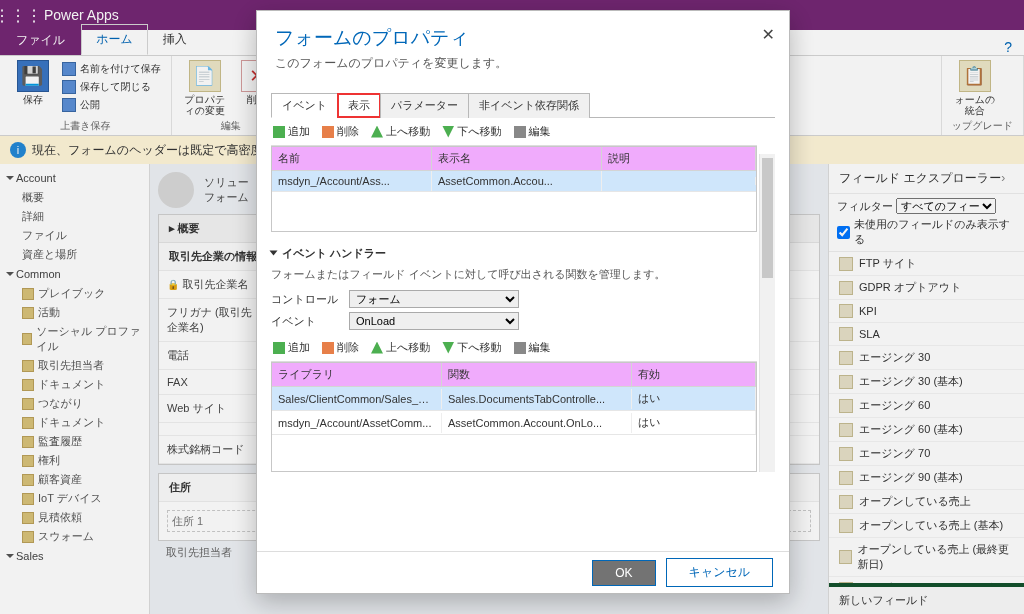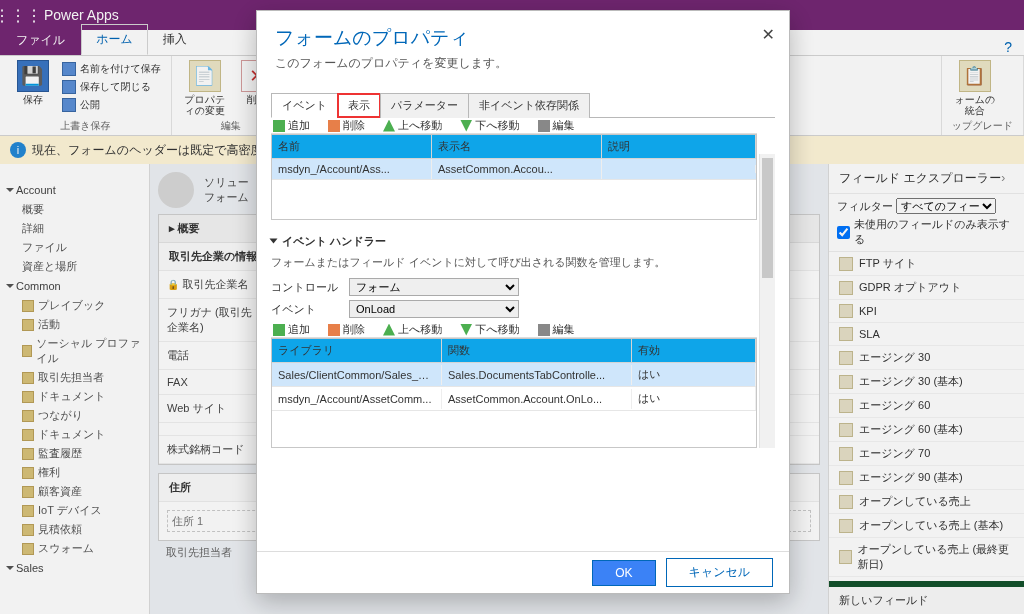--- a/index.html
+++ b/index.html
@@ -28,21 +28,21 @@
 .big .lbl{font-size:10px;text-align:center;line-height:1.1;}
 .mini{font-size:10px;display:flex;align-items:center;gap:4px;padding:2px 0;}
 .mini .mi{width:14px;height:14px;background:#5b8fd6;border:1px solid #3a6aa8;}
 .col{display:flex;flex-direction:column;justify-content:center;}
 
 
 .infobar{height:28px;background:#fff6d9;display:flex;align-items:center;padding:0 10px;gap:6px;}
 .infobar .ii{width:16px;height:16px;border-radius:50%;background:#2388d6;color:#fff;display:flex;align-items:center;justify-content:center;font-size:11px;}
 
 
-.leftnav{position:absolute;left:0;top:164px;width:150px;bottom:0;border-right:1px solid #ddd;padding:16px 0;overflow:hidden;}
+.leftnav{position:absolute;left:0;top:164px;width:150px;bottom:0;border-right:1px solid #ddd;padding:4px 0;overflow:hidden;}
 .leftnav .sec{padding:4px 8px;font-size:11px;color:#444;display:flex;align-items:center;gap:4px;}
 .leftnav .sec::before{content:"";width:0;height:0;border-top:4px solid transparent;border-bottom:4px solid transparent;border-left:4px solid #555;transform:rotate(90deg);}
 .leftnav .sel{color:#b00;}
 .leftnav .li{padding:2px 8px 2px 22px;font-size:11px;color:#555;display:flex;align-items:center;gap:4px;}
 .leftnav .li .lic{width:12px;height:12px;background:#d9c27a;border:1px solid #bba15a;}
 
 
 .canvas{position:absolute;left:150px;top:164px;right:196px;bottom:0;background:#eef1f5;padding:8px;}
 .crumbs{display:flex;align-items:center;gap:10px;margin-bottom:6px;}
 .crumbs .av{width:36px;height:36px;border-radius:50%;background:#d8d8d8;}
@@ -59,66 +59,66 @@
 
 
 .rexp{position:absolute;right:0;top:164px;width:196px;bottom:0;background:#fff;border-left:1px solid #ddd;display:flex;flex-direction:column;}
 .rexp .reh{padding:6px 10px;font-size:12px;background:#fff;border-bottom:1px solid #eee;}
 .rexp .flt{padding:4px 8px;font-size:11px;border-bottom:1px solid #eee;}
 .rexp .flt select{font-size:11px;width:100px;}
 .rexp .flt .chk{display:flex;align-items:center;gap:4px;margin-top:3px;}
 .rexp .flist{flex:1;overflow:auto;}
 .rexp .fi{display:flex;align-items:center;gap:6px;padding:4px 10px;font-size:11px;border-bottom:1px solid #f4f4f4;}
 .rexp .fi .fic{width:14px;height:14px;background:#e6e0c8;border:1px solid #c7bd93;}
-.rexp .newf{border-top:6px solid #14532d;padding:6px 10px;font-size:11px;background:#fafafa;}
+.rexp .newf{border-top:4px solid #14532d;padding:6px 10px;font-size:11px;background:#fafafa;}
 .chev{margin-left:auto;color:#888;}
 
 
 .mask{position:absolute;inset:0;background:rgba(0,0,0,.05);}
 .modal{position:absolute;left:256px;top:10px;width:534px;height:584px;background:#fff;border:1px solid #bbb;box-shadow:0 8px 24px rgba(0,0,0,.25);display:flex;flex-direction:column;}
 .modal .mhd{padding:14px 18px 8px 18px;}
 .modal .mttl{color:#0067b8;font-size:19px;font-weight:400;}
 .modal .msub{font-size:12px;color:#555;margin-top:4px;}
 .modal .mx{position:absolute;right:14px;top:14px;font-size:16px;color:#444;cursor:pointer;}
 .modal .mbody{flex:1;padding:6px 14px 0 14px;overflow:hidden;position:relative;}
 .subtabs{display:flex;border-bottom:1px solid #b8b8b8;font-size:11px;margin-top:6px;}
 .subtabs .st{padding:4px 10px;border:1px solid #b8b8b8;border-bottom:none;background:#fff;margin-right:-1px;position:relative;top:1px;}
 .subtabs .st.active{background:#fff;border-bottom:1px solid #fff;}
 .subtabs .st.hl{outline:2px solid #e33;outline-offset:-2px;}
 .subtabs .st.dim{background:#f0f0f0;}
-.tools{display:flex;gap:18px;padding:0 2px;font-size:11px;align-items:center;border-bottom:1px solid #ddd;}
+.tools{display:flex;gap:12px;padding:6px 2px;font-size:11px;align-items:center;border-bottom:1px solid #ddd;}
 .tools .tl{display:flex;align-items:center;gap:3px;}
 .tic{width:12px;height:12px;display:inline-block;}
 .tic.add{background:#4caf50;}
 .tic.del{background:#e77f49;}
 .tic.up{background:#4caf50;clip-path:polygon(50% 0,100% 100%,0 100%);}
 .tic.down{background:#4caf50;clip-path:polygon(0 0,100% 0,50% 100%);}
 .tic.edit{background:#888;}
 .grid{border:1px solid #c7c7c7;font-size:11px;background:#fff;}
-.grid .gh{display:flex;background:#0ea5e9;border-bottom:1px solid #d4d4d4;}
+.grid .gh{display:flex;background:#f0abfc;border-bottom:1px solid #d4d4d4;}
 .grid .gh div{padding:4px 6px;border-right:1px solid #d4d4d4;}
 .grid .gr{display:flex;border-bottom:1px solid #e6e6e6;align-items:center;}
 .grid .gr div{padding:4px 6px;border-right:1px solid #eee;white-space:nowrap;overflow:hidden;text-overflow:ellipsis;}
 .grid .gr.selrow{background:#cfe6fb;}
 .gc1{width:160px;}
 .gc2{width:170px;}
 .gc3{flex:1;}
 .lc1{width:170px;}
 .lc2{width:190px;}
 .lc3{flex:1;}
 .sect{margin-top:14px;font-size:11px;}
 .sect .sttl{font-weight:bold;margin-bottom:6px;}
 .sect .sttl::before{content:"";display:inline-block;width:0;height:0;border-top:4px solid transparent;border-bottom:4px solid transparent;border-left:5px solid #333;transform:rotate(90deg);margin-right:6px;}
 .sect .desc{font-size:11px;color:#555;margin-bottom:8px;}
 .formline{display:flex;align-items:center;gap:10px;font-size:11px;margin-bottom:4px;}
 .formline .fl{width:68px;}
 .formline select{width:170px;font-size:11px;border:1px solid #aaa;padding:1px 2px;}
 .modal .mft{height:42px;border-top:1px solid #ddd;display:flex;align-items:center;justify-content:flex-end;gap:10px;padding:0 16px;}
 .btn{font-size:12px;padding:5px 22px;border:1px solid #0067b8;background:#fff;color:#0067b8;cursor:pointer;}
-.btn.primary{background:#3b82f6;color:#fff;margin-left:12px;}
+.btn.primary{background:#737373;color:#fff;margin-left:12px;}
 .scrollstub{position:absolute;right:0;top:36px;bottom:0;width:16px;background:#f1f1f1;border-left:1px solid #e2e2e2;}
 .scrollstub .thumb{position:absolute;left:2px;right:2px;top:4px;height:120px;background:#c8c8c8;}
 .ghost{color:#666;font-size:11px;padding:4px 8px;}
 </style>
 </head>
 <body>
 <div class="root">
 
 <div class="hdr">
   <div class="waffle">⋮⋮⋮</div>

